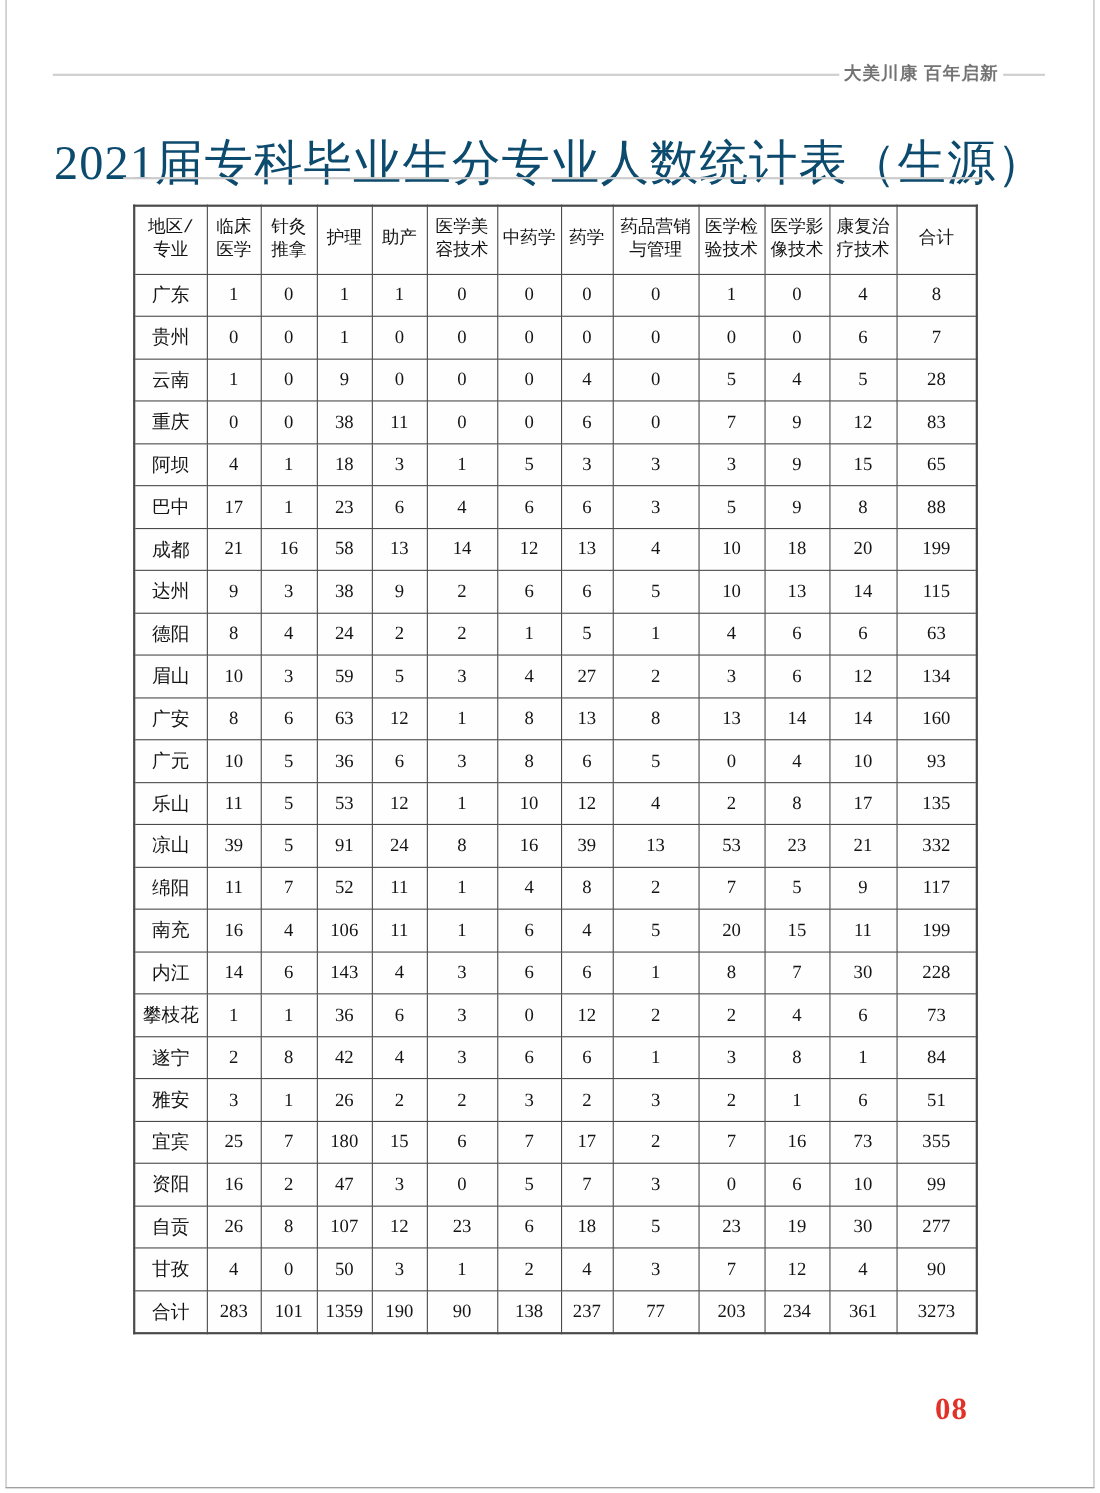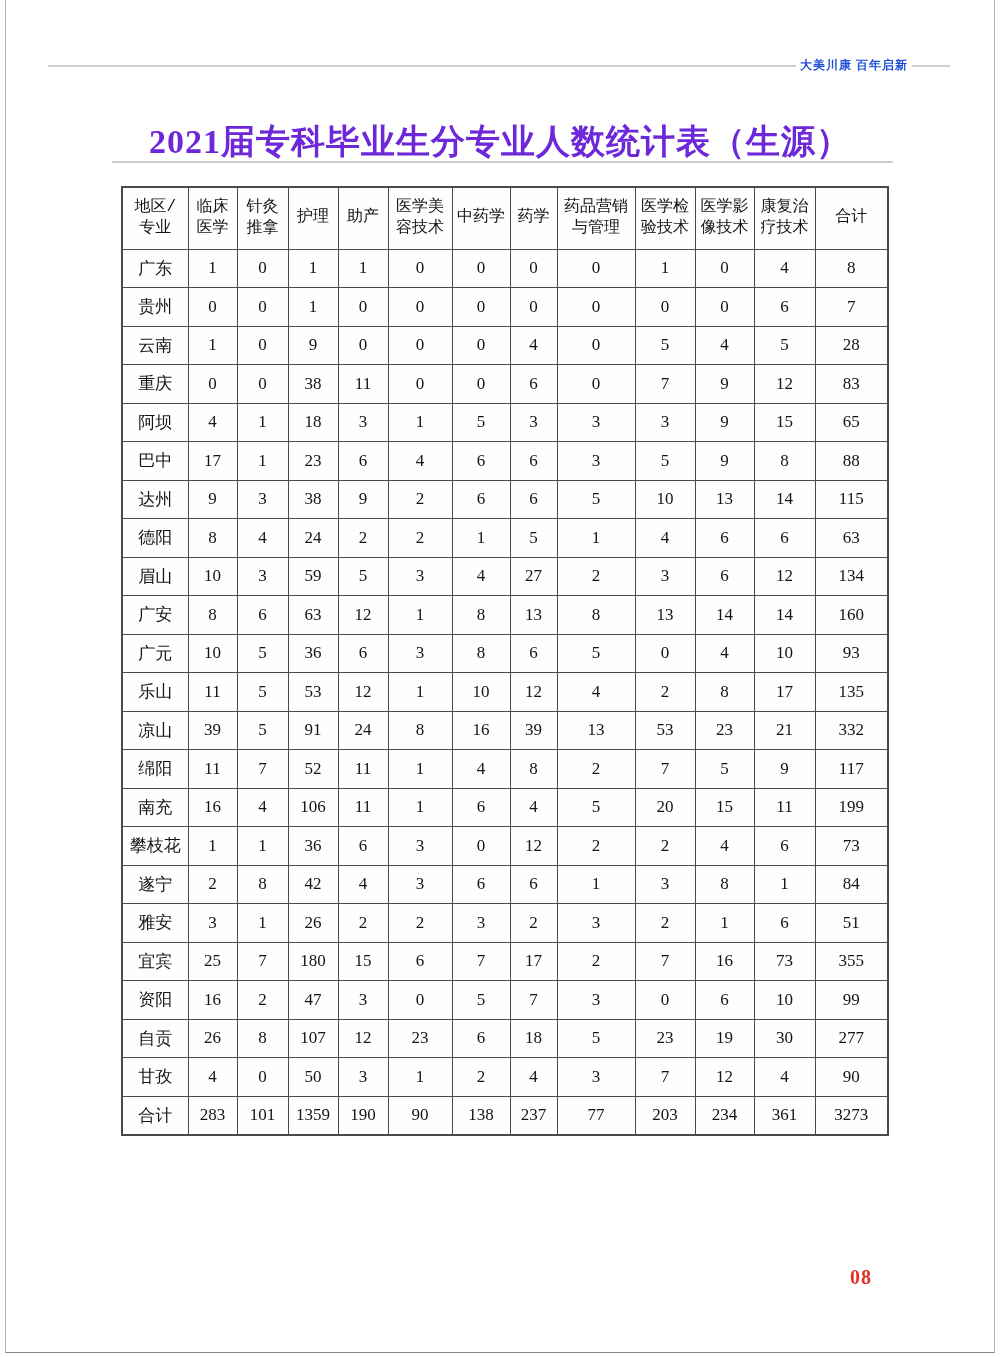--- a/index.html
+++ b/index.html
@@ -34,36 +34,36 @@
     display: flex;
     align-items: center;
   }
   .rule-line {
     height: 0;
     border-top: 2px solid #cfcfcf;
   }
   .rule-line.left { flex: 1; }
   .rule-line.right { width: 38px; }
   .motto {
-    color: #1d4ed8;
-    font-size: 12px;
+    color: #737373;
+    font-size: 16px;
     font-weight: bold;
     letter-spacing: 1px;
     padding: 0 4px;
     white-space: nowrap;
   }
   .doc-title {
     position: absolute;
     top: 119px;
     left: 0;
     width: 100%;
     text-align: center;
-    font-size: 34px;
-    font-weight: bold;
-    color: #6d28d9;
+    font-size: 44px;
+    font-weight: normal;
+    color: #0c4a6e;
     letter-spacing: 1px;
   }
   .title-underline {
     position: absolute;
     top: 161px;
     left: 112px;
     width: 781px;
     height: 2px;
     background: #cccccc;
   }
@@ -92,21 +92,21 @@
     line-height: 1.35;
   }
   table.stats tbody tr { height: 38.5px; margin-top: 40px; }
   table.stats tbody th, table.stats tbody td {
     font-size: 17px;
   }
   .page-number {
     position: absolute;
     left: 850px;
     top: 1266px;
-    font-size: 20px;
+    font-size: 28px;
     font-weight: bold;
     color: #e23128;
     letter-spacing: 1px;
   }
 </style>
 </head>
 <body>
 
 <div class="page">
 
@@ -239,20 +239,35 @@
           <td>4</td>
           <td>6</td>
           <td>6</td>
           <td>3</td>
           <td>5</td>
           <td>9</td>
           <td>8</td>
           <td>88</td>
         </tr>
         <tr>
+          <th>成都</th>
+          <td>21</td>
+          <td>16</td>
+          <td>58</td>
+          <td>13</td>
+          <td>14</td>
+          <td>12</td>
+          <td>13</td>
+          <td>4</td>
+          <td>10</td>
+          <td>18</td>
+          <td>20</td>
+          <td>199</td>
+        </tr>
+        <tr>
           <th>达州</th>
           <td>9</td>
           <td>3</td>
           <td>38</td>
           <td>9</td>
           <td>2</td>
           <td>6</td>
           <td>6</td>
           <td>5</td>
           <td>10</td>
@@ -372,20 +387,35 @@
           <td>106</td>
           <td>11</td>
           <td>1</td>
           <td>6</td>
           <td>4</td>
           <td>5</td>
           <td>20</td>
           <td>15</td>
           <td>11</td>
           <td>199</td>
+        </tr>
+        <tr>
+          <th>内江</th>
+          <td>14</td>
+          <td>6</td>
+          <td>143</td>
+          <td>4</td>
+          <td>3</td>
+          <td>6</td>
+          <td>6</td>
+          <td>1</td>
+          <td>8</td>
+          <td>7</td>
+          <td>30</td>
+          <td>228</td>
         </tr>
         <tr>
           <th>攀枝花</th>
           <td>1</td>
           <td>1</td>
           <td>36</td>
           <td>6</td>
           <td>3</td>
           <td>0</td>
           <td>12</td>

